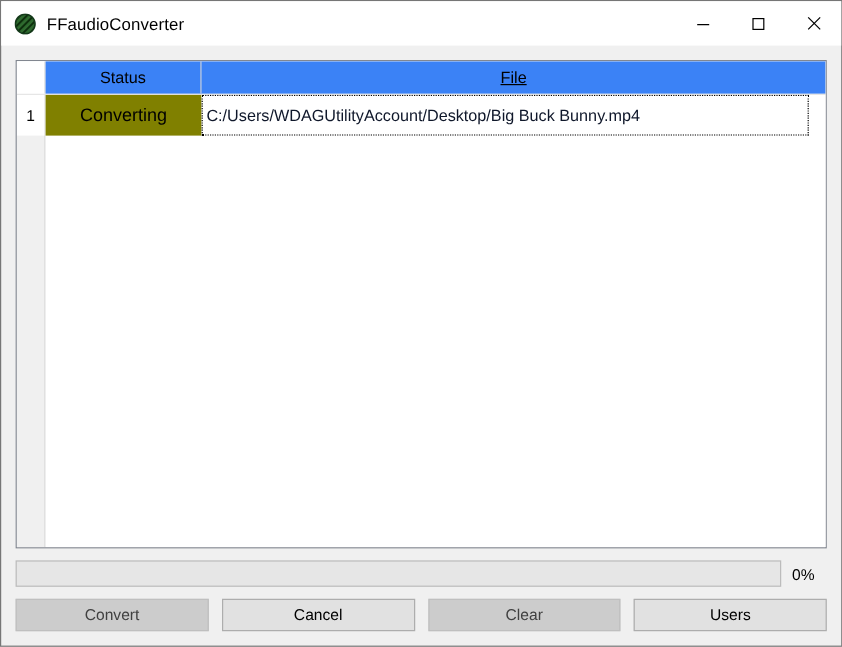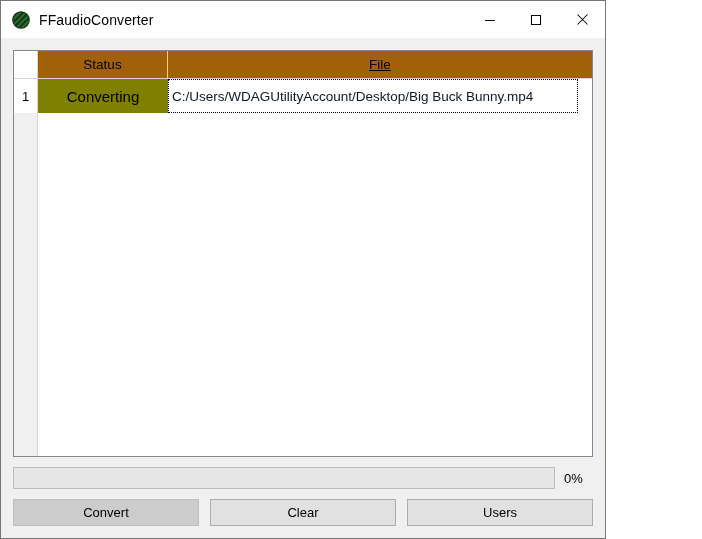--- a/index.html
+++ b/index.html
@@ -11,21 +11,21 @@
     width: 702px;
     height: 539px;
     font-family: "Liberation Sans", sans-serif;
     font-size: 13px;
     color: #000000;
     overflow: hidden;
   }
 
   .window {
     position: relative;
-    width: 606px;
+    width: 702px;
     height: 539px;
     box-sizing: border-box;
     border: 1px solid #767676;
     background: #f0f0f0;
     display: flex;
     flex-direction: column;
   }
 
   
   .titlebar {
@@ -94,21 +94,21 @@
     box-sizing: border-box;
   }
   .th {
     display: flex;
     align-items: center;
     justify-content: center;
     font-size: 13.5px;
     color: #000000;
     box-sizing: border-box;
     border-right: 1px solid #d6d6d6;
-    background: #a16207;
+    background: #3b82f6;
   }
   .th-status { width: 130px; min-width: 130px; }
   .th-file { flex: 1 1 auto; border-right: none; text-decoration: underline; }
 
   .tbody {
     flex: 1 1 auto;
     display: flex;
     background: #ffffff;
     position: relative;
     overflow: hidden;
@@ -217,21 +217,21 @@
     align-items: center;
     justify-content: center;
     padding: 0;
     border: 1px solid #adadad;
     background: #e1e1e1;
     color: #000000;
   }
   .btn.disabled {
     background: #cccccc;
     border: 1px solid #bfbfbf;
-    color: #000000;
+    color: #404040;
   }
 </style>
 </head>
 <body>
 
 <div class="window">
 
   <div class="titlebar">
     <span class="app-icon">
       <svg width="18" height="18" viewBox="0 0 18 18">
@@ -287,17 +287,18 @@
 
   <div class="progress-row">
     <div class="progress-bar">
       <div class="progress-fill" id="progress-fill" style="width: 0%;"></div>
     </div>
     <div class="progress-label">0%</div>
   </div>
 
   <div class="buttons">
     <button class="btn disabled">Convert</button>
-    <button class="btn">Clear</button>
+    <button class="btn">Cancel</button>
+    <button class="btn disabled">Clear</button>
     <button class="btn">Users</button>
   </div>
 
 </div>
 
 </body></html>

